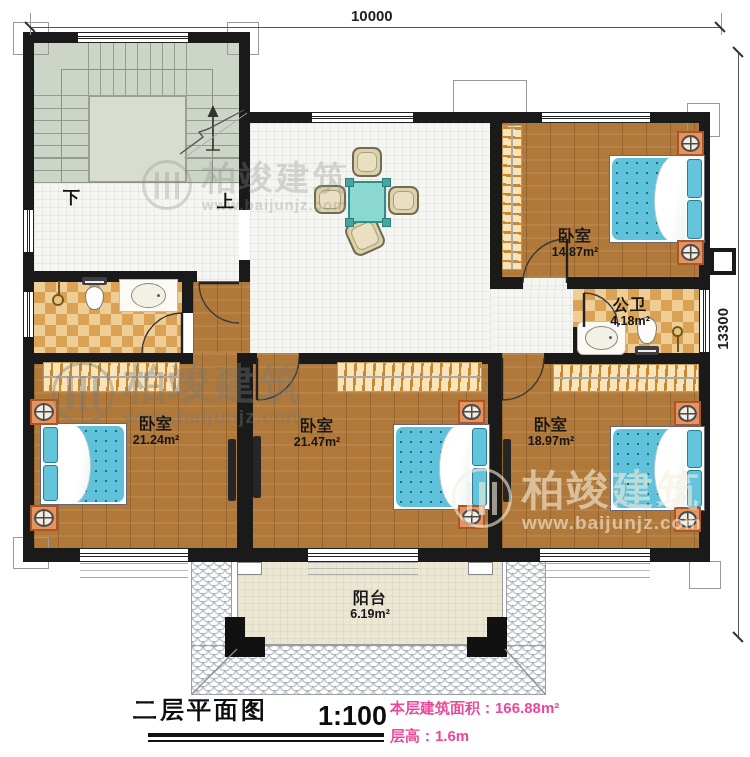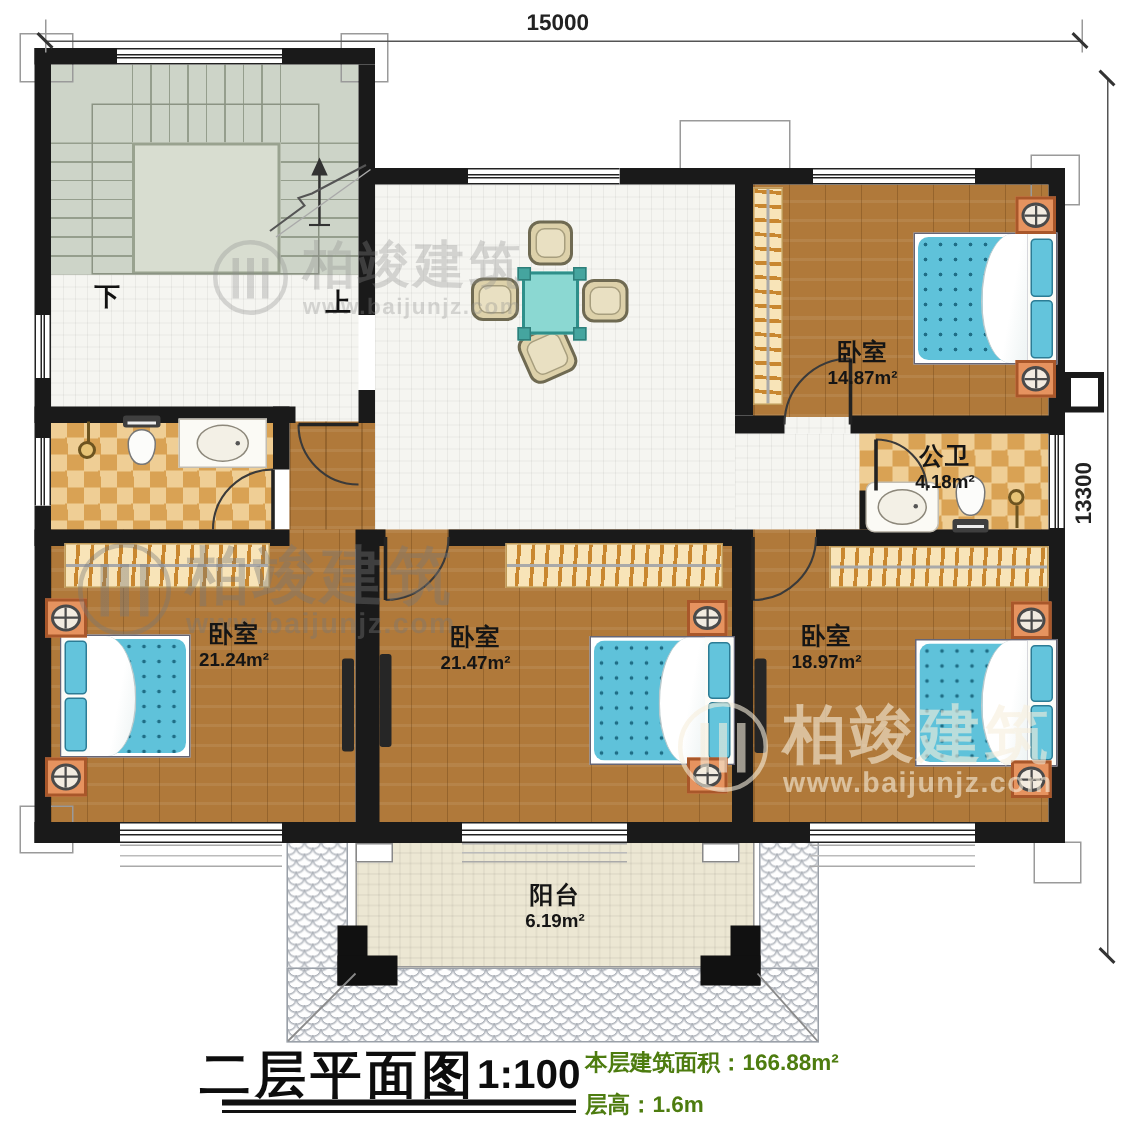--- a/index.html
+++ b/index.html
@@ -80,24 +80,24 @@
   .dimline{position:absolute;background:#555;z-index:20;}
   .tick{position:absolute;width:14px;height:2px;background:#333;transform:rotate(45deg);z-index:21;}
   .dim-label{position:absolute;font-size:15px;font-weight:bold;color:#222;z-index:21;background:#fff;padding:0 3px;}
   .vtext{writing-mode:vertical-rl;transform:rotate(180deg);}
   .wm{position:absolute;display:flex;align-items:flex-start;gap:10px;z-index:25;pointer-events:none;}
   .wm-logo{border:3px solid;border-radius:50%;position:relative;flex:none;}
   .wm-logo::after{content:"";position:absolute;left:22%;top:20%;width:56%;height:62%;
     background-image:linear-gradient(90deg,currentColor 0 18%,transparent 18% 41%,currentColor 41% 59%,transparent 59% 82%,currentColor 82% 100%);}
   .wm-brand{font-weight:bold;line-height:1.05;letter-spacing:3px;}
   .wm-url{font-weight:bold;letter-spacing:1px;}
-  .tb-title{position:absolute;font-size:34px;font-weight:bold;color:#0d0d0d;letter-spacing:3px;z-index:30;}
+  .tb-title{position:absolute;font-size:24px;font-weight:bold;color:#0d0d0d;letter-spacing:3px;z-index:30;}
   .tb-scale{position:absolute;font-size:27px;font-weight:bold;color:#0d0d0d;z-index:30;}
   .tb-line{position:absolute;background:#111;z-index:30;}
-  .tb-info{position:absolute;font-size:15px;font-weight:bold;color:#4d7c0f;z-index:30;}
+  .tb-info{position:absolute;font-size:15px;font-weight:bold;color:#ec4899;z-index:30;}
   svg.overlay{position:absolute;left:0;top:0;z-index:22;pointer-events:none;}
 </style>
 </head>
 <body>
 
 <div id="plan">
 
   <div class="sage" style="left:33px;top:43px;width:206px;height:140px;"></div>
   <div class="tilew" style="left:34px;top:183px;width:205px;height:99px;"></div>
   <div class="tilew" style="left:250px;top:123px;width:240px;height:230px;"></div>
@@ -335,21 +335,21 @@
   <div class="room-label" style="left:322px;top:588px;">
     <div class="rname">阳台</div>
       <div class="rarea">6.19m²</div>
     </div>
 
   <div class="dimline" style="left:30px;top:27px;width:692px;height:1px;"></div>
   <div class="tick" style="left:23px;top:26px;"></div>
   <div class="tick" style="left:713px;top:26px;"></div>
   <div class="dimline" style="left:30px;top:13px;width:1px;height:22px;background:#999;"></div>
   <div class="dimline" style="left:721px;top:13px;width:1px;height:22px;background:#999;"></div>
-  <div class="dim-label" style="left:348px;top:7px;">15000</div>
+  <div class="dim-label" style="left:348px;top:7px;">10000</div>
 
   <div class="dimline" style="left:738px;top:52px;width:1px;height:586px;"></div>
   <div class="tick" style="left:731px;top:51px;"></div>
   <div class="tick" style="left:731px;top:636px;"></div>
   <div class="dim-label vtext" style="left:714px;top:305px;padding:3px 0;">13300</div>
 
   <div class="tb-title" style="left:133px;top:694px;">二层平面图</div>
   <div class="tb-scale" style="left:318px;top:701px;">1:100</div>
   <div class="tb-line" style="left:148px;top:733px;width:236px;height:4px;"></div>
   <div class="tb-line" style="left:148px;top:740px;width:236px;height:1.5px;"></div>

